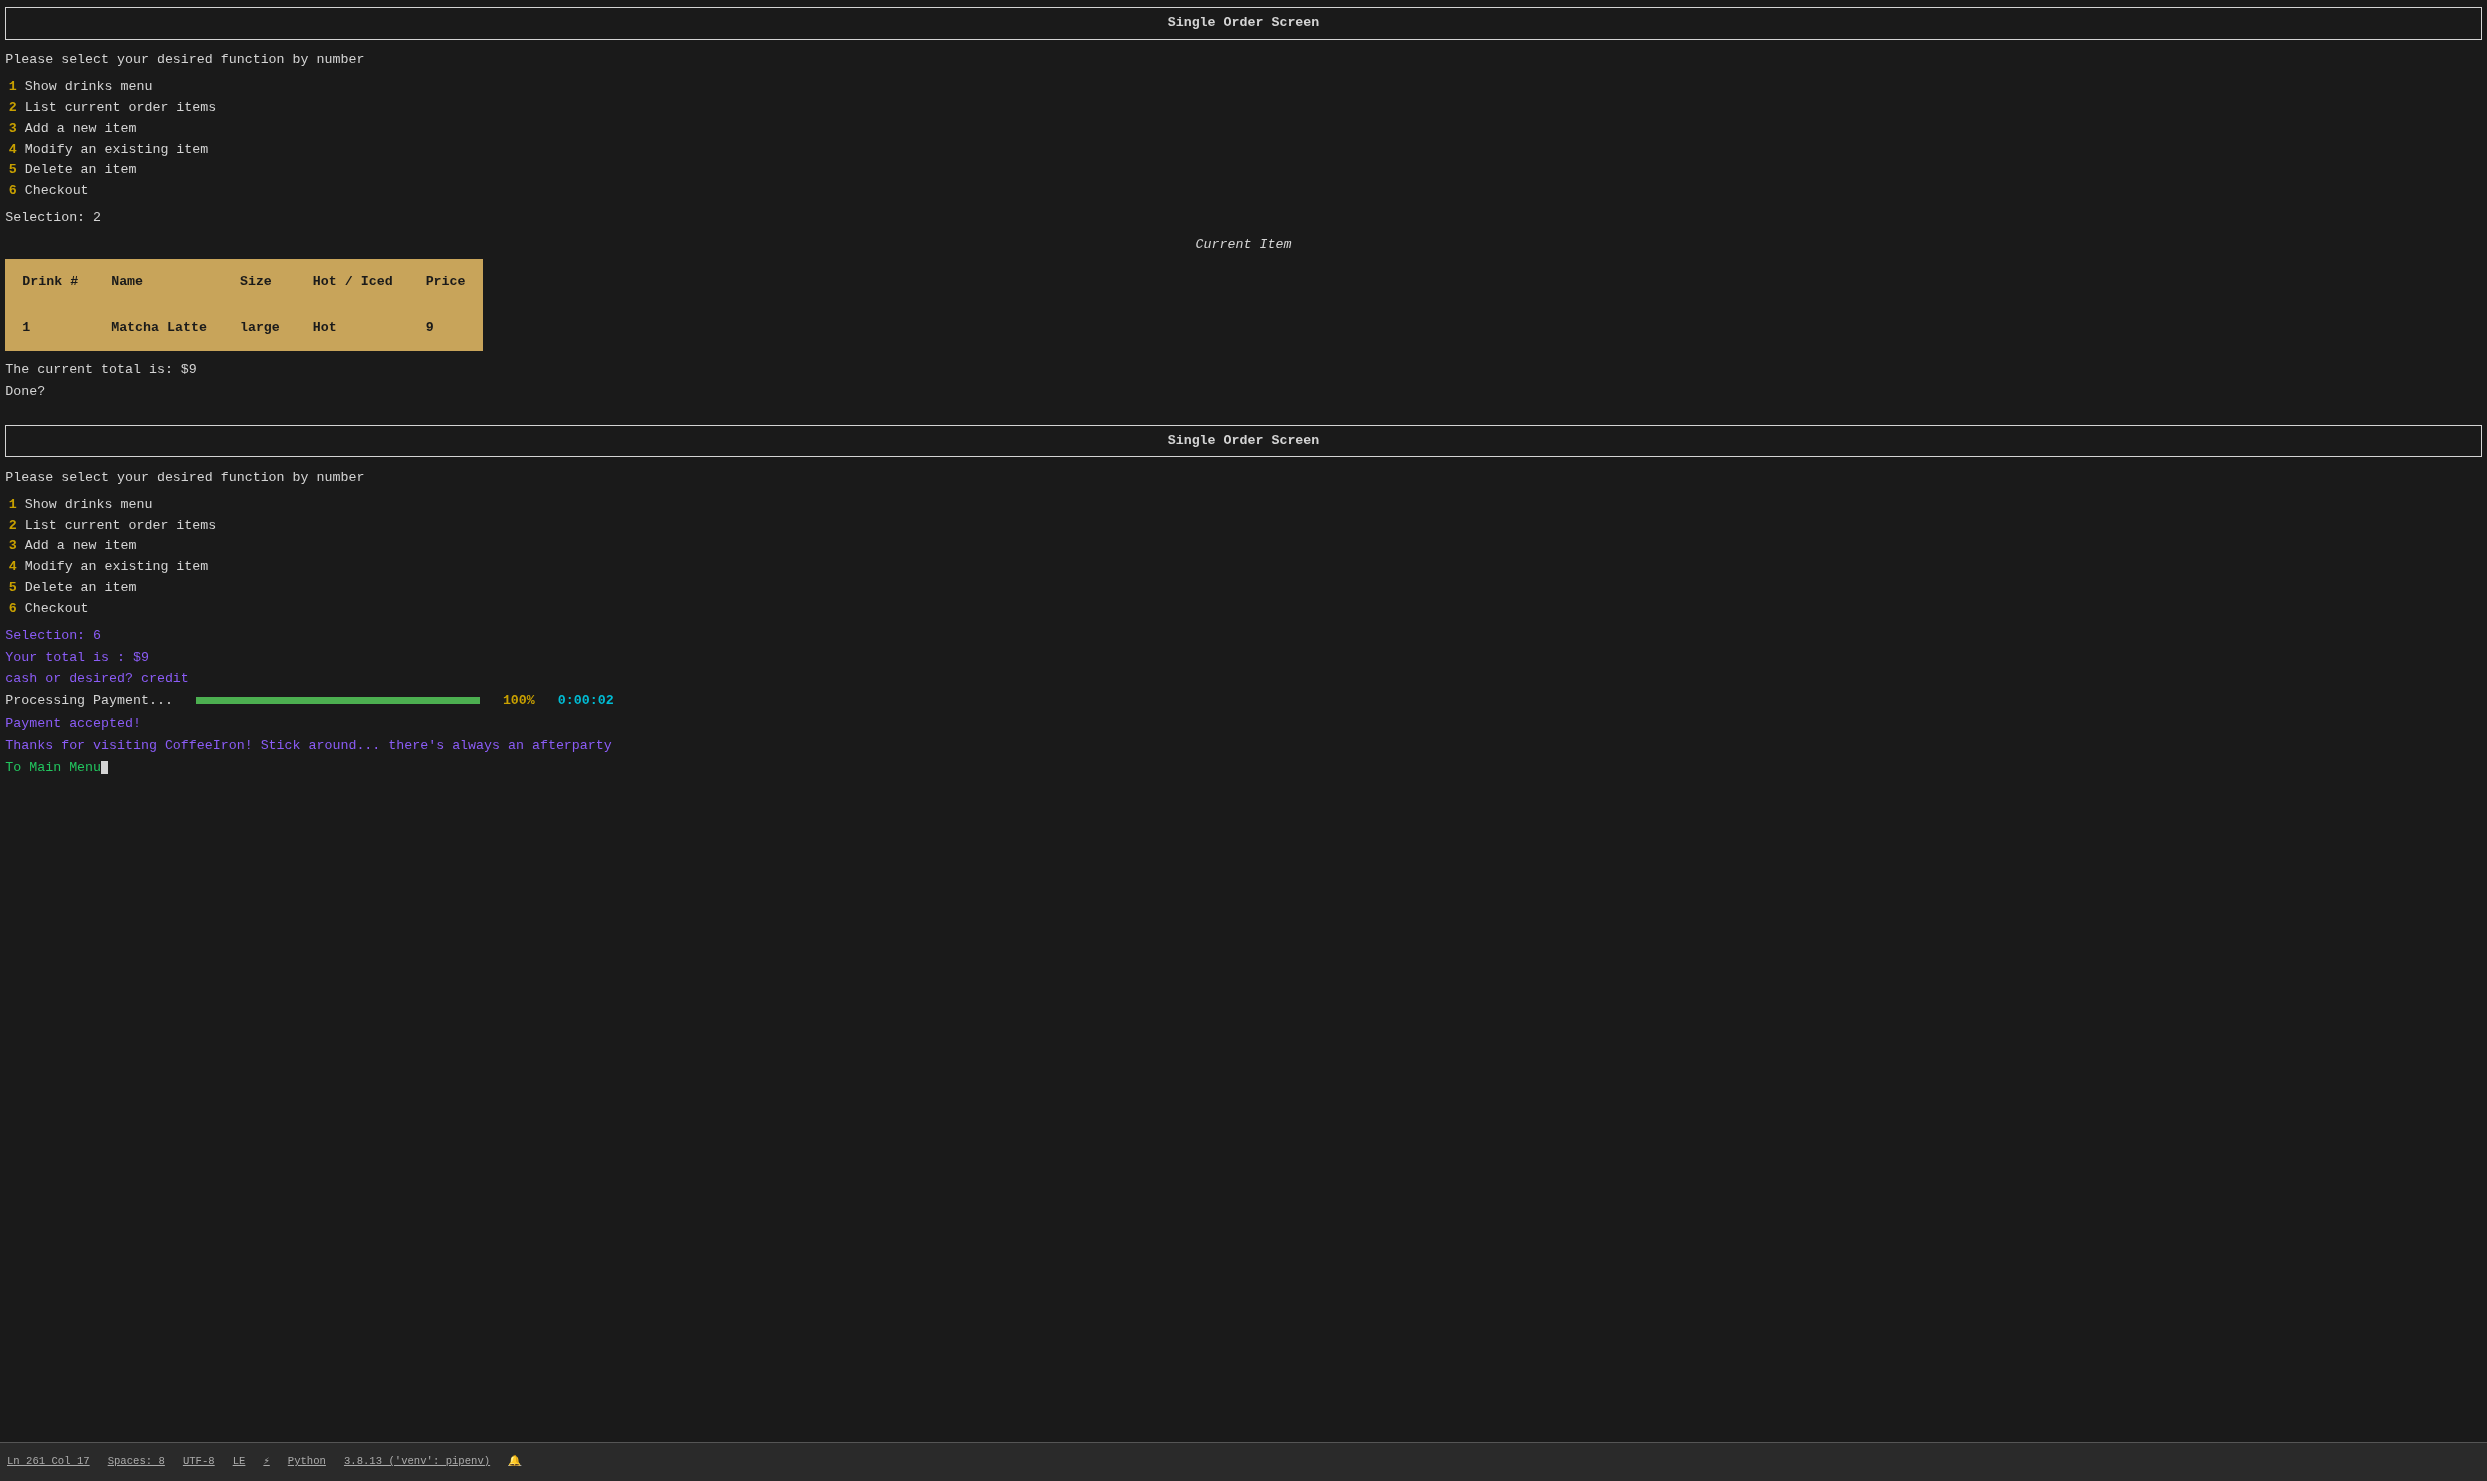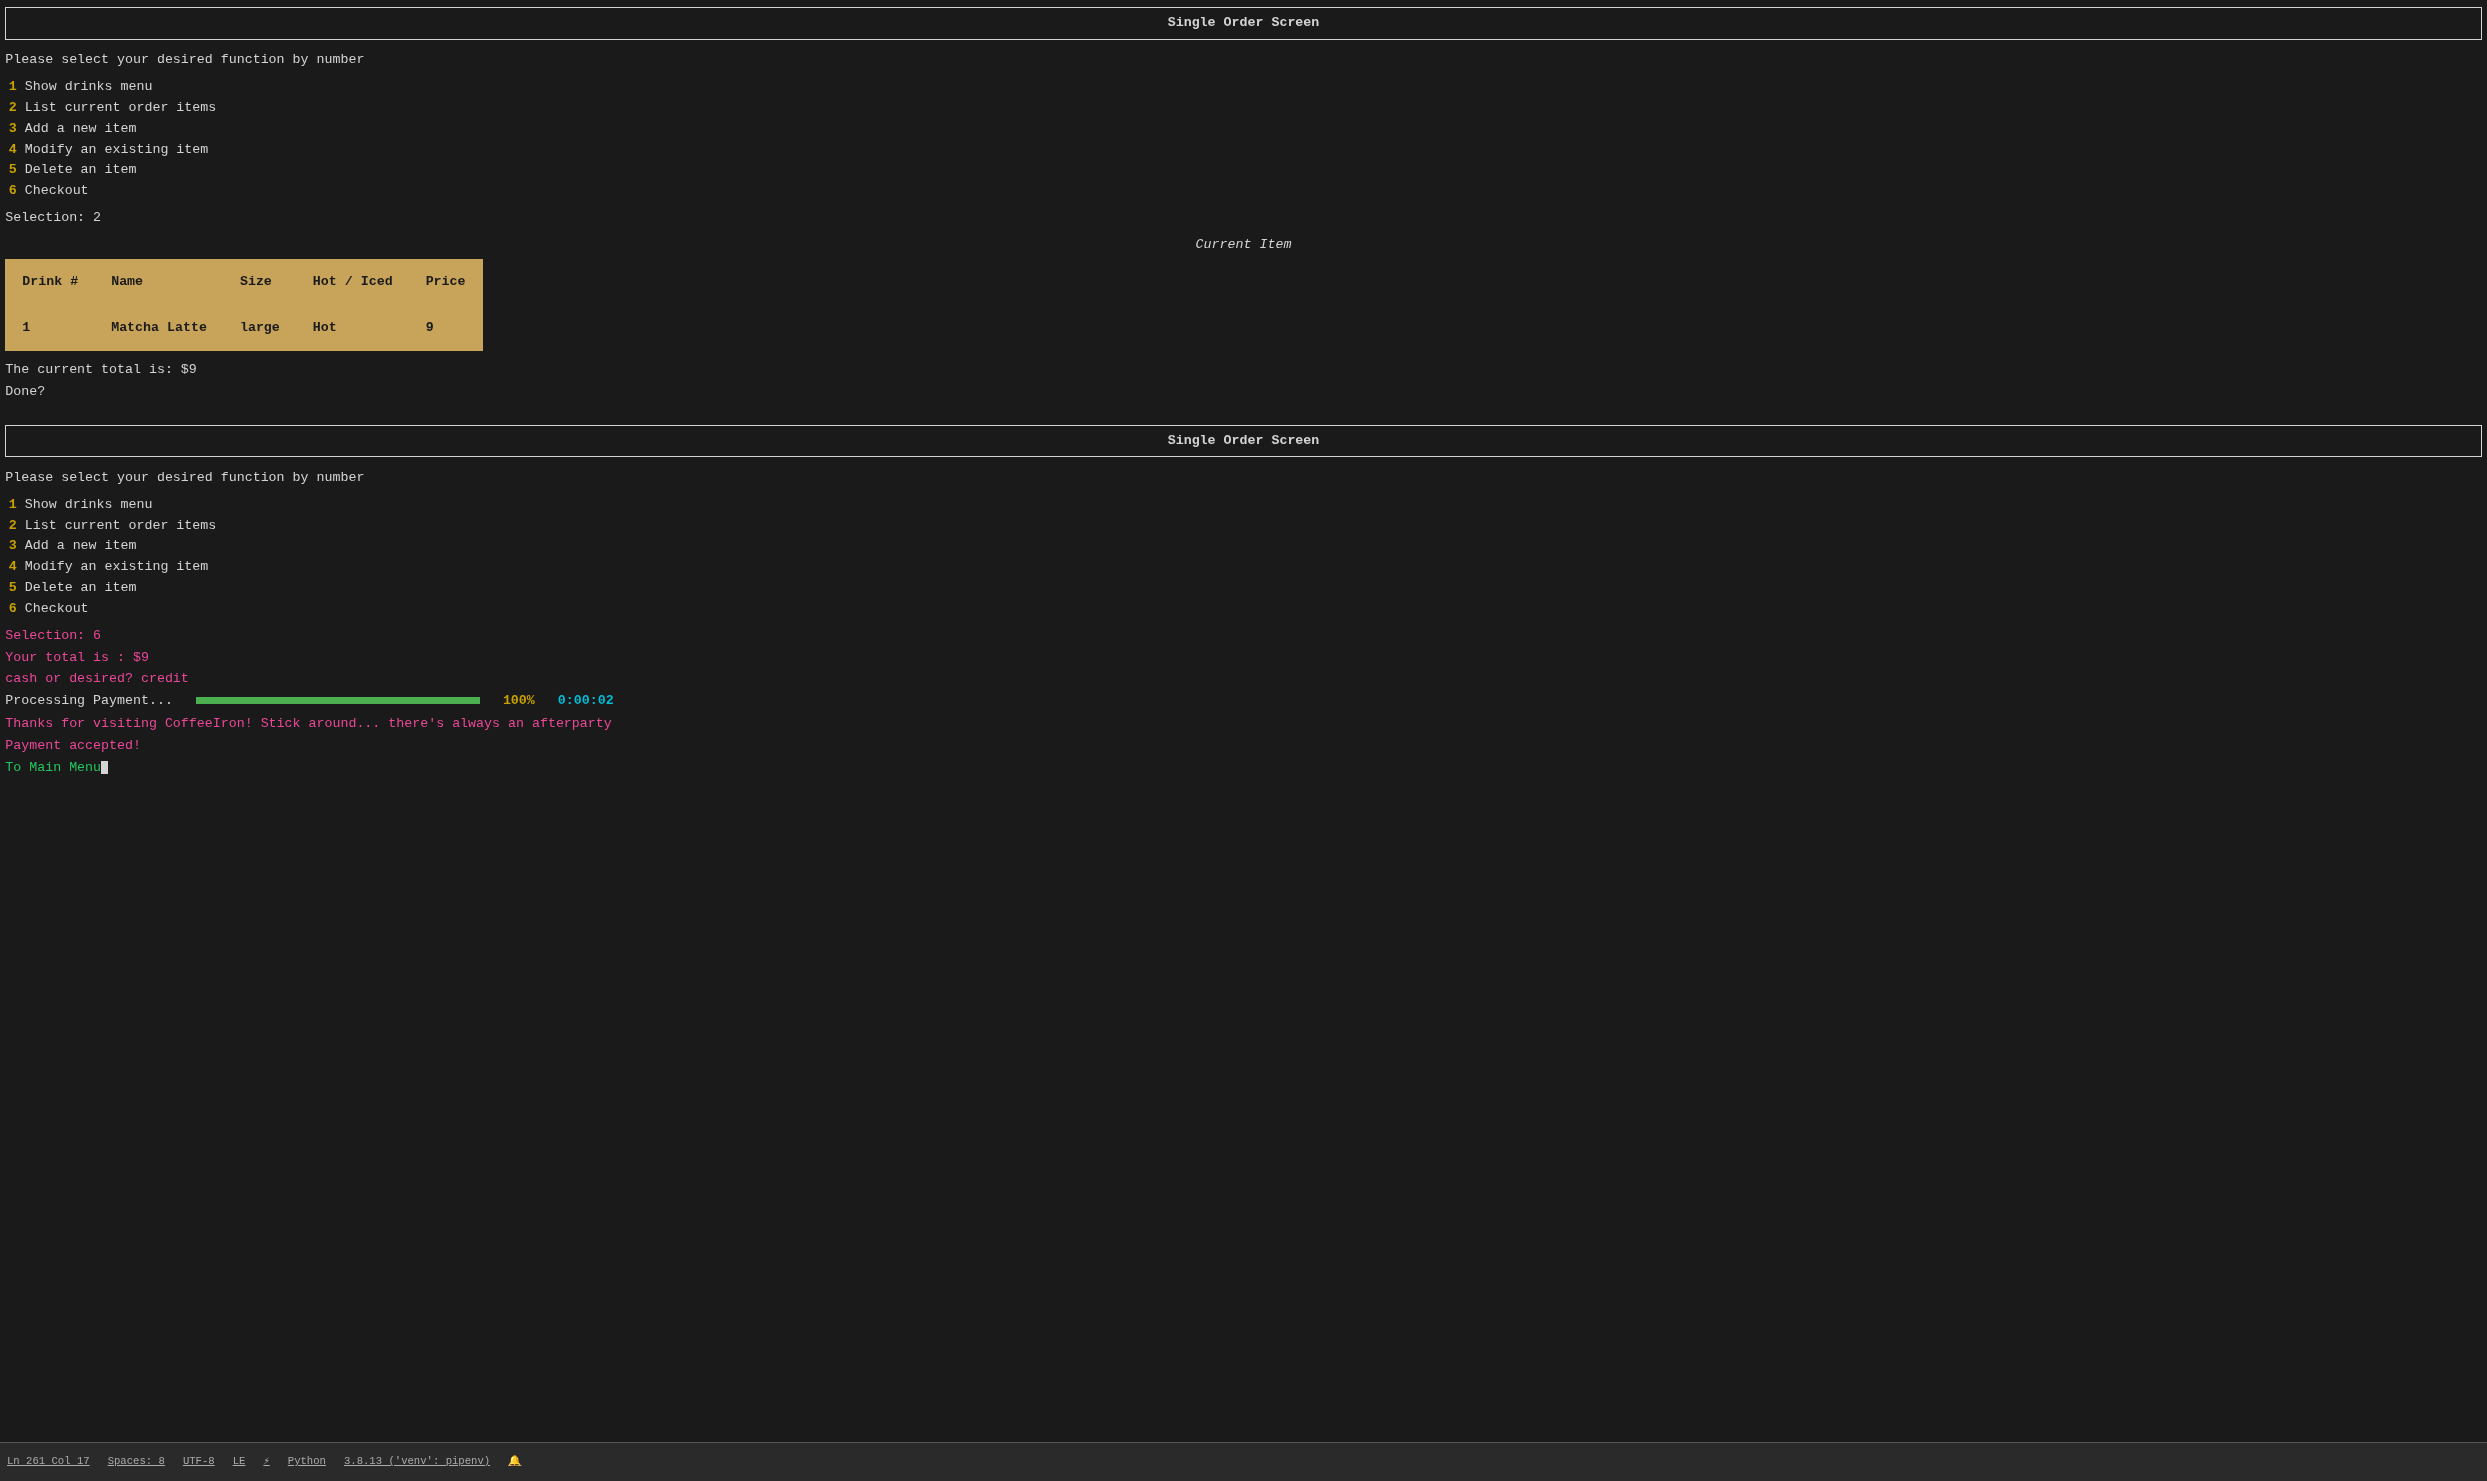--- a/index.html
+++ b/index.html
@@ -99,21 +99,21 @@
     .done-line {
       color: #d4d4d4;
       margin-bottom: 9px;
     }
 
     .second-screen {
       padding: 7px 5.3px;
     }
 
     .info-line {
-      color: #ec4899;
+      color: #8b5cf6;
       margin-bottom: 1.8px;
     }
 
     .progress-line {
       display: flex;
       align-items: center;
       gap: 23px;
       margin-bottom: 3.5px;
       color: #d4d4d4;
     }
@@ -251,22 +251,22 @@
 
   <div class="progress-line">
     <span>Processing Payment...</span>
     <div class="progress-bar-container">
       <div class="progress-bar-fill"></div>
     </div>
     <span class="progress-pct">100%</span>
     <span class="progress-time">0:00:02</span>
   </div>
 
+  <p class="info-line">Payment accepted!</p>
   <p class="info-line">Thanks for visiting CoffeeIron! Stick around... there's always an afterparty</p>
-  <p class="info-line">Payment accepted!</p>
   <p class="input-line">
     <span>To Main Menu</span><span class="cursor-blink"></span>
   </p>
 </div>
 
 <div class="bottom-bar">
   <span>Ln 261  Col 17</span>
   <span>Spaces: 8</span>
   <span>UTF-8</span>
   <span>LE</span>

